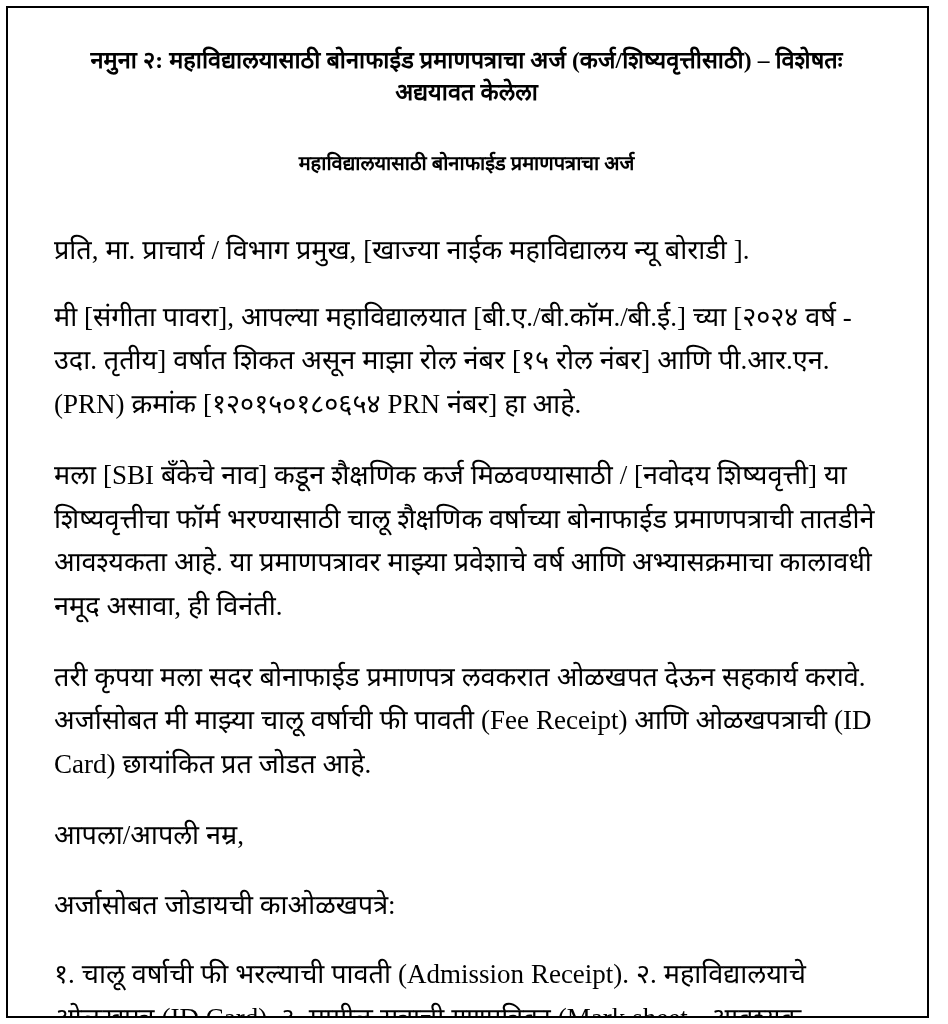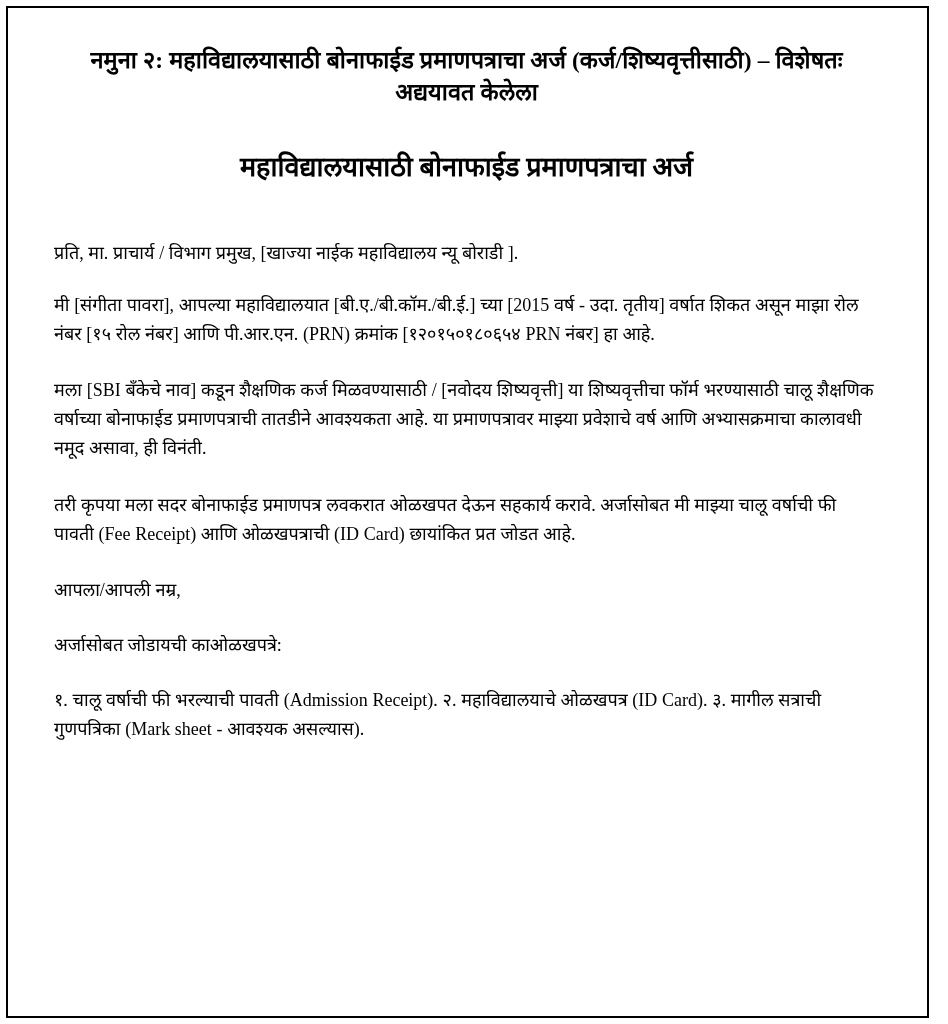--- a/index.html
+++ b/index.html
@@ -38,33 +38,33 @@
     font-weight: bold;
     font-size: 23.5px;
     line-height: 1.38;
     text-align: center;
     margin: 0 0 0 0;
     padding: 10px 6px 0 6px;
     letter-spacing: 0.1px;
   }
 
   .doc-subtitle {
-    font-size: 27px;
+    font-size: 20px;
     line-height: 1.4;
     text-align: center;
     margin: 0;
     padding: 40px 6px 0 6px;
   }
 
   .body-block {
     padding-top: 52px;
   }
 
   p.para {
-    font-size: 18px;
+    font-size: 27px;
     line-height: 1.62;
     margin: 0 0 24px 0;
     text-align: left;
     word-spacing: 0.2px;
   }
 
   p.para.tight {
     margin-bottom: 23px;
   }
 
@@ -89,21 +89,21 @@
     <h1 class="doc-title">नमुना २: महाविद्यालयासाठी बोनाफाईड प्रमाणपत्राचा अर्ज (कर्ज/शिष्यवृत्तीसाठी) – विशेषतः अद्ययावत केलेला</h1>
 
     <h2 class="doc-subtitle">महाविद्यालयासाठी बोनाफाईड प्रमाणपत्राचा अर्ज</h2>
 
     <div class="body-block">
 
       <p class="para tight">प्रति, मा. प्राचार्य / विभाग प्रमुख, [खाज्या नाईक महाविद्यालय न्यू बोराडी ].</p>
 
 
 
-      <p class="para gap-lg">मी [संगीता पावरा], आपल्या महाविद्यालयात [बी.ए./बी.कॉम./बी.ई.] च्या [2015 वर्ष - उदा. तृतीय] वर्षात शिकत असून माझा रोल नंबर [१५ रोल नंबर] आणि पी.आर.एन. (PRN) क्रमांक [१२०१५०१८०६५४ PRN नंबर] हा आहे.</p>
+      <p class="para gap-lg">मी [संगीता पावरा], आपल्या महाविद्यालयात [बी.ए./बी.कॉम./बी.ई.] च्या [२०२४ वर्ष - उदा. तृतीय] वर्षात शिकत असून माझा रोल नंबर [१५ रोल नंबर] आणि पी.आर.एन. (PRN) क्रमांक [१२०१५०१८०६५४ PRN नंबर] हा आहे.</p>
 
       <p class="para gap-lg">मला [SBI बँकेचे नाव] कडून शैक्षणिक कर्ज मिळवण्यासाठी / [नवोदय शिष्यवृत्ती] या शिष्यवृत्तीचा फॉर्म भरण्यासाठी चालू शैक्षणिक वर्षाच्या बोनाफाईड प्रमाणपत्राची तातडीने आवश्यकता आहे. या प्रमाणपत्रावर माझ्या प्रवेशाचे वर्ष आणि अभ्यासक्रमाचा कालावधी नमूद असावा, ही विनंती.</p>
 
       <p class="para gap-lg">तरी कृपया मला सदर बोनाफाईड प्रमाणपत्र लवकरात ओळखपत देऊन सहकार्य करावे. अर्जासोबत मी माझ्या चालू वर्षाची फी पावती (Fee Receipt) आणि ओळखपत्राची (ID Card) छायांकित प्रत जोडत आहे.</p>
 
 
       <p class="para closing">आपला/आपली नम्र,</p>
 
       <p class="para closing">अर्जासोबत जोडायची काओळखपत्रे:</p>
 

